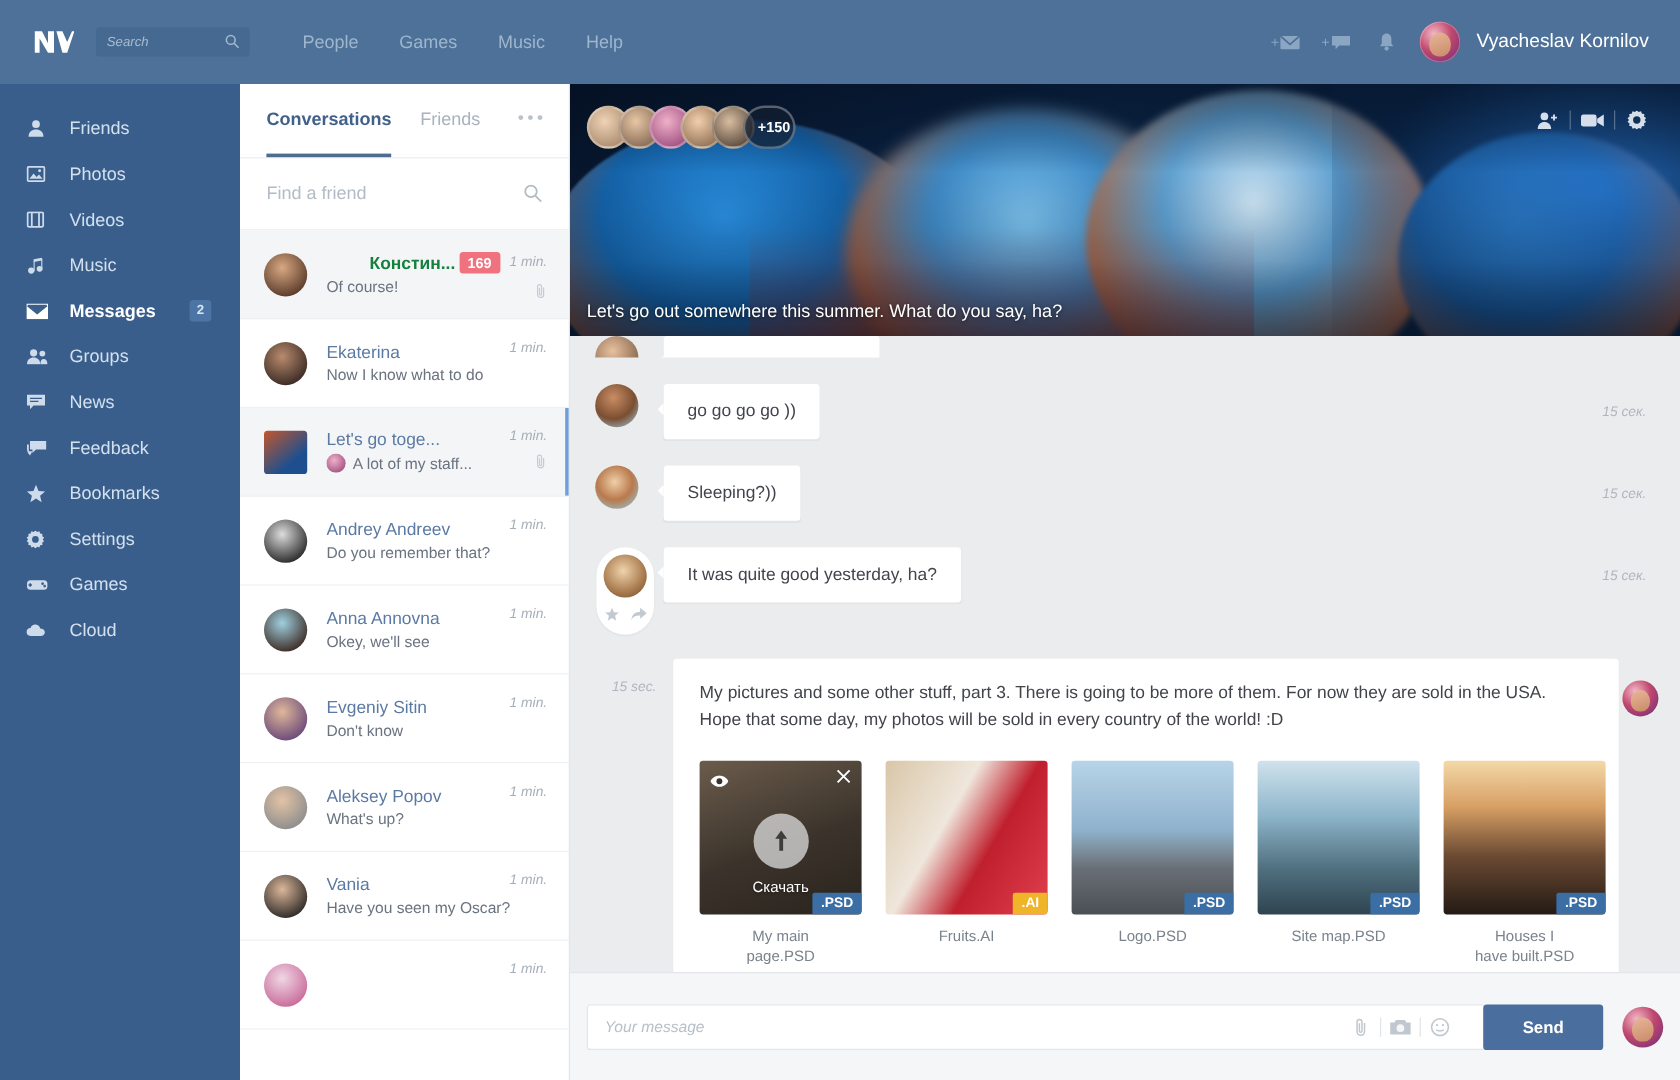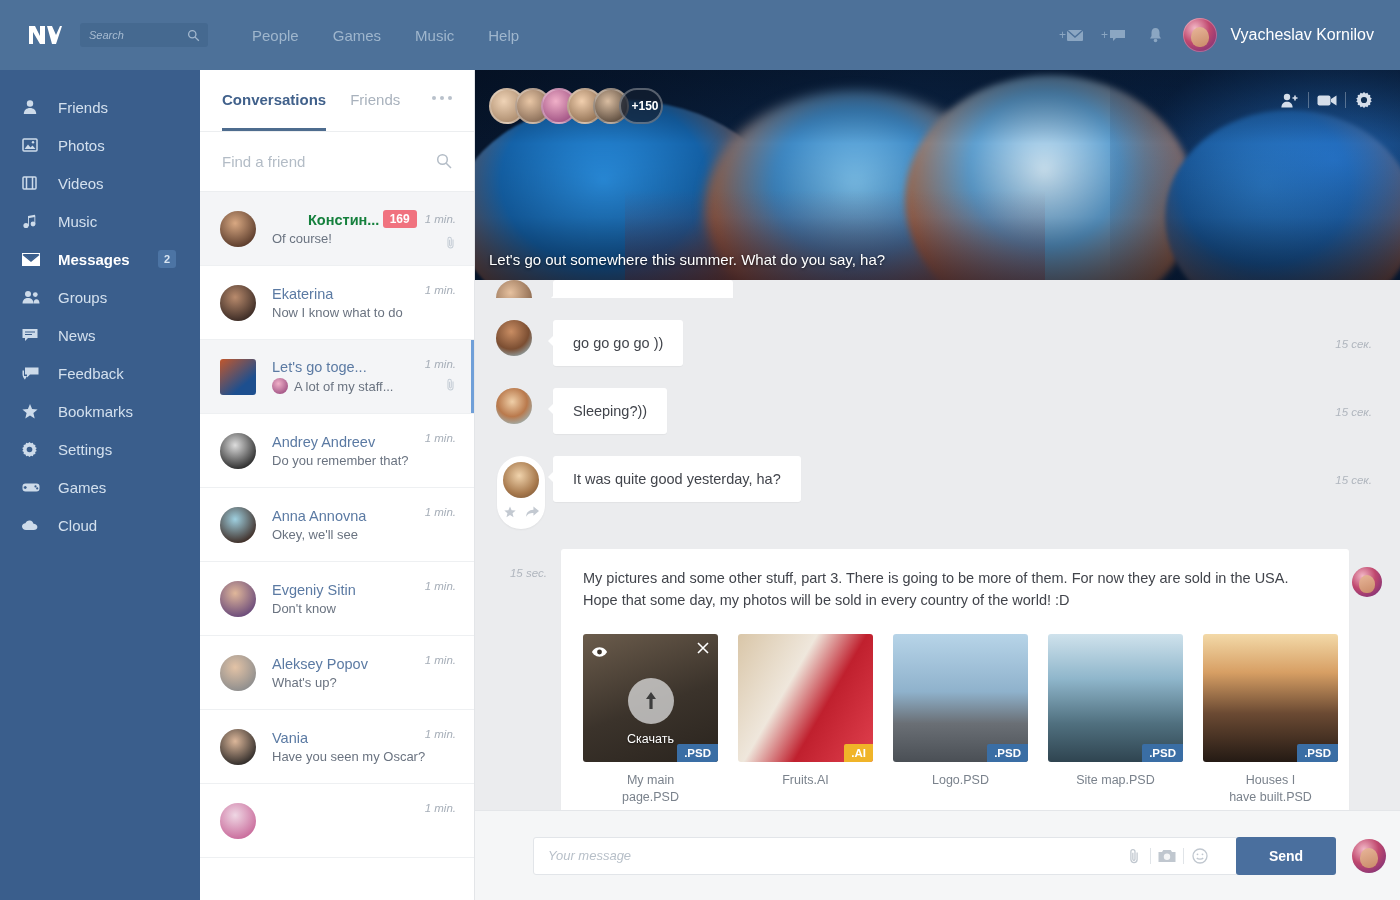--- a/index.html
+++ b/index.html
@@ -301,21 +301,21 @@
   }
 
   
   .composer {
     position: absolute; left: 0; bottom: 0; width: 925px; height: 90px;
     background: #f5f6f7; border-top: 1px solid #e4e6e9;
     display: flex; align-items: center; padding: 0 14px;
   }
   .composer-input {
     flex: 1; height: 38px; background: #fff; border: 1px solid #e2e5e9;
-    border-radius: 3px; display: flex; align-items: center; padding: 0 14px; margin-left: 44px;
+    border-radius: 3px; display: flex; align-items: center; padding: 0 14px;
   }
   .composer-input input {
     border: none; outline: none; width: 100%; font-size: 13px;
     color: #9aa3ad; font-style: italic;
     font-family: "Liberation Sans", sans-serif;
   }
   .composer-input input::placeholder { color: #b7bfc8; font-style: italic; }
   .comp-icons { display: flex; align-items: center; gap: 0; margin-left: -120px; z-index: 2; }
   .comp-icons .ci { width: 32px; display:flex; align-items:center; justify-content:center; color:#c0c7cf; }
   .comp-icons .sep { width:1px; height:16px; background:#e0e4e8; }

